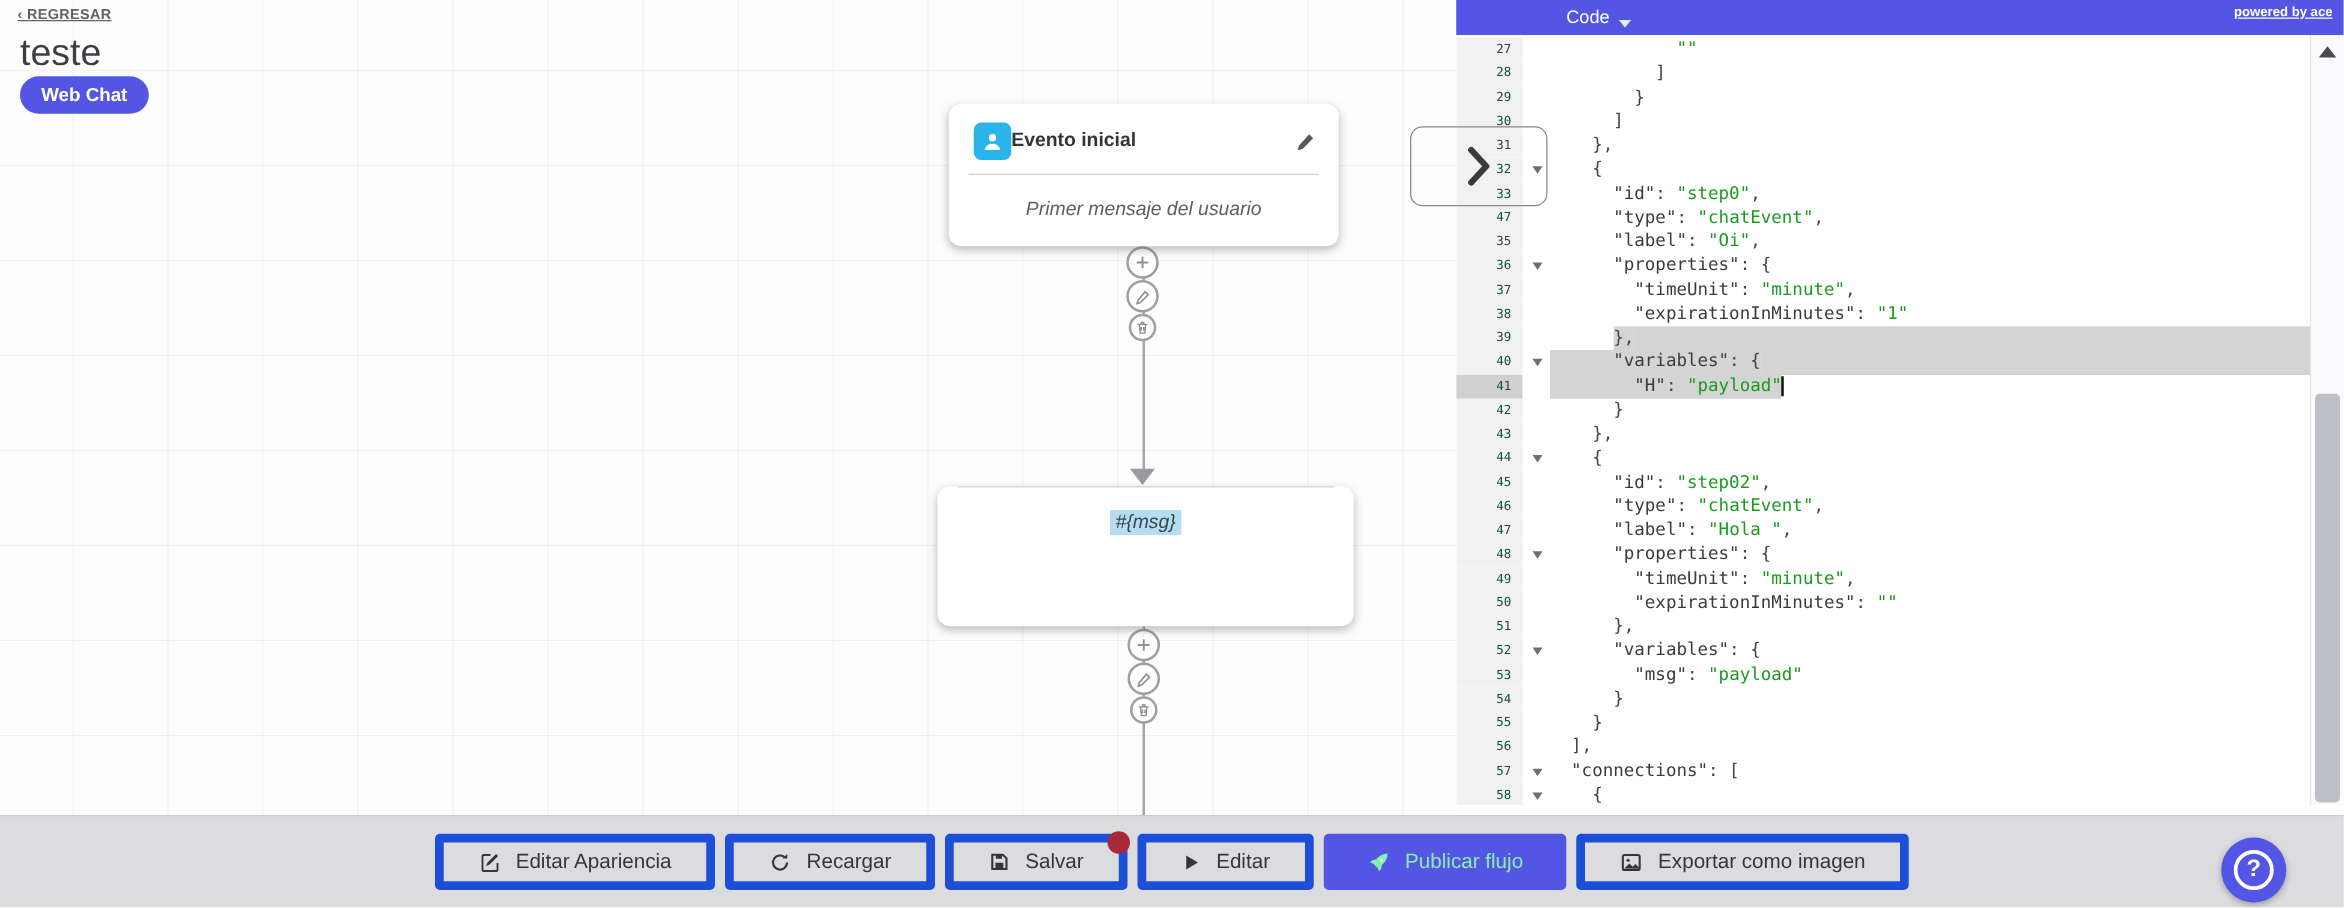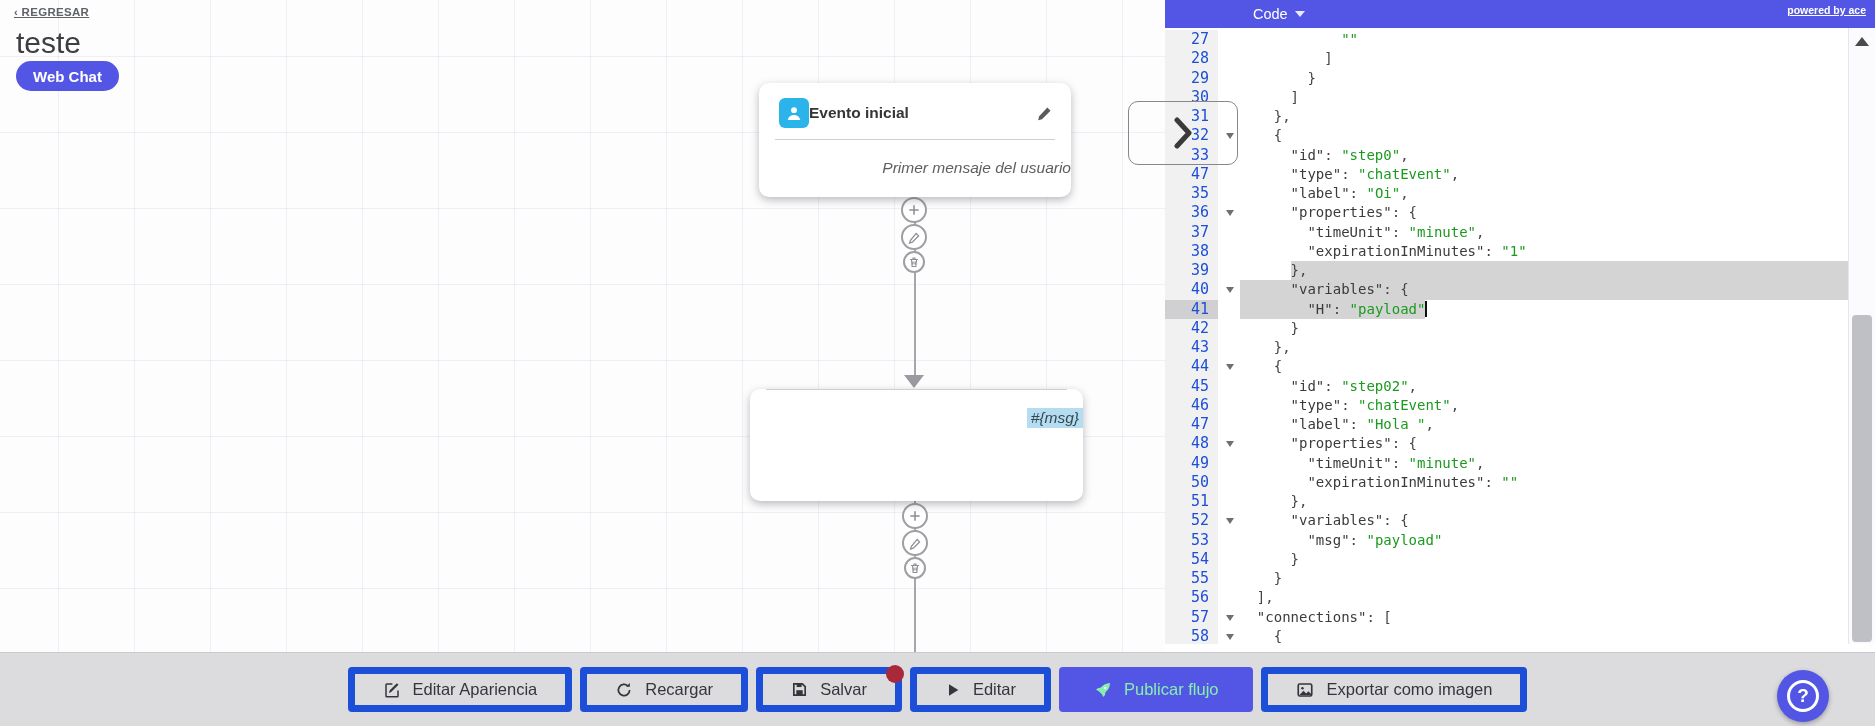--- a/index.html
+++ b/index.html
@@ -24,46 +24,46 @@
   
   .node { position:absolute; background:#fff; border-radius:10px;
     box-shadow:0 3px 8px rgba(60,60,70,.35); z-index:3; }
   .node-head { display:flex; align-items:center; padding:14px 18px 10px 20px; height:56px; }
   .avatar { width:30px; height:30px; border-radius:6px; background:var(--node-icon); flex:0 0 30px;
     display:flex; align-items:center; justify-content:center; }
   .node-title { font-size:15.5px; font-weight:bold; color:#353535; flex:1; }
   .node-actions { display:flex; gap:13px; align-items:center; }
   .node-actions svg { cursor:pointer; }
   .node-divider { height:1px; background:#cfcfcf; margin:0 16px; }
-  .node-body { height:56px; display:flex; align-items:center; justify-content:flex-end; }
+  .node-body { height:56px; display:flex; align-items:center; justify-content:center; }
   .node-body-text { font-style:italic; font-size:15.5px; color:#5e5e5e; }
   .node-body-text.hl { background:var(--msg-hl); color:#37474f; padding:1px 4px; }
 
   
   .c-line { position:absolute; width:2px; background:#a6a6ab; z-index:1; }
   .c-arrow { position:absolute; width:0; height:0; z-index:1;
     border-left:10px solid transparent; border-right:10px solid transparent; border-top:13px solid #9a9aa0; }
   .c-btn { position:absolute; background:#fff; border:2px solid #9e9ea3; border-radius:50%;
     display:flex; align-items:center; justify-content:center; z-index:2; cursor:pointer; }
 
   
   .code-panel { position:absolute; left:1165px; top:0; width:710px; height:654px; background:#fff; }
   .code-header { position:relative; height:28px; background:var(--accent); color:#fff;
     display:flex; align-items:center; }
-  .code-dd { margin-left:88px; font-size:14.5px; display:flex; align-items:center; gap:7px; cursor:pointer; }
+  .code-dd { margin-left:88px; font-size:14.5px; display:flex; align-items:flex-end; gap:7px; cursor:pointer; }
   .dd-caret { width:0; height:0; border-left:5px solid transparent; border-right:5px solid transparent;
     border-top:6px solid #e8e8ff; }
   .powered { position:absolute; right:9px; top:4px; font-size:10.5px; font-weight:bold;
     color:#fff; text-decoration:underline; cursor:pointer; }
 
   .editor { position:absolute; top:28px; left:0; right:0; height:616px; overflow:hidden;
     font-family:"DejaVu Sans Mono", monospace; }
   .gutter { position:absolute; left:0; top:2px; width:53px; }
   .gcell { position:relative; height:19.25px; line-height:19.25px; background:#f1f1f1;
-    text-align:right; padding-right:9px; font-size:15px; color:#1d4ed8; }
+    text-align:right; padding-right:9px; font-size:10px; color:#14532d; }
   .gcell.active { background:#d0d0d2; }
   .fold { position:absolute; right:-16px; top:7px; width:0; height:0; cursor:pointer;
     border-left:4.5px solid transparent; border-right:4.5px solid transparent; border-top:6px solid #6e6e73; }
   .code-lines { position:absolute; left:75px; right:27px; top:2px; }
   .code-line { height:19.25px; line-height:19.25px; font-size:14px; white-space:pre; display:flex; cursor:text; }
   .tok-p { color:#454548; } .tok-k { color:#3b3b3e; } .tok-s { color:var(--code-green); }
   .sel { background:#d4d4d4; display:inline-flex; }
   .sel-fill { flex:1; background:#d4d4d4; }
   .cursor { width:2px; height:16px; margin-top:1.5px; background:#101010; }
 

